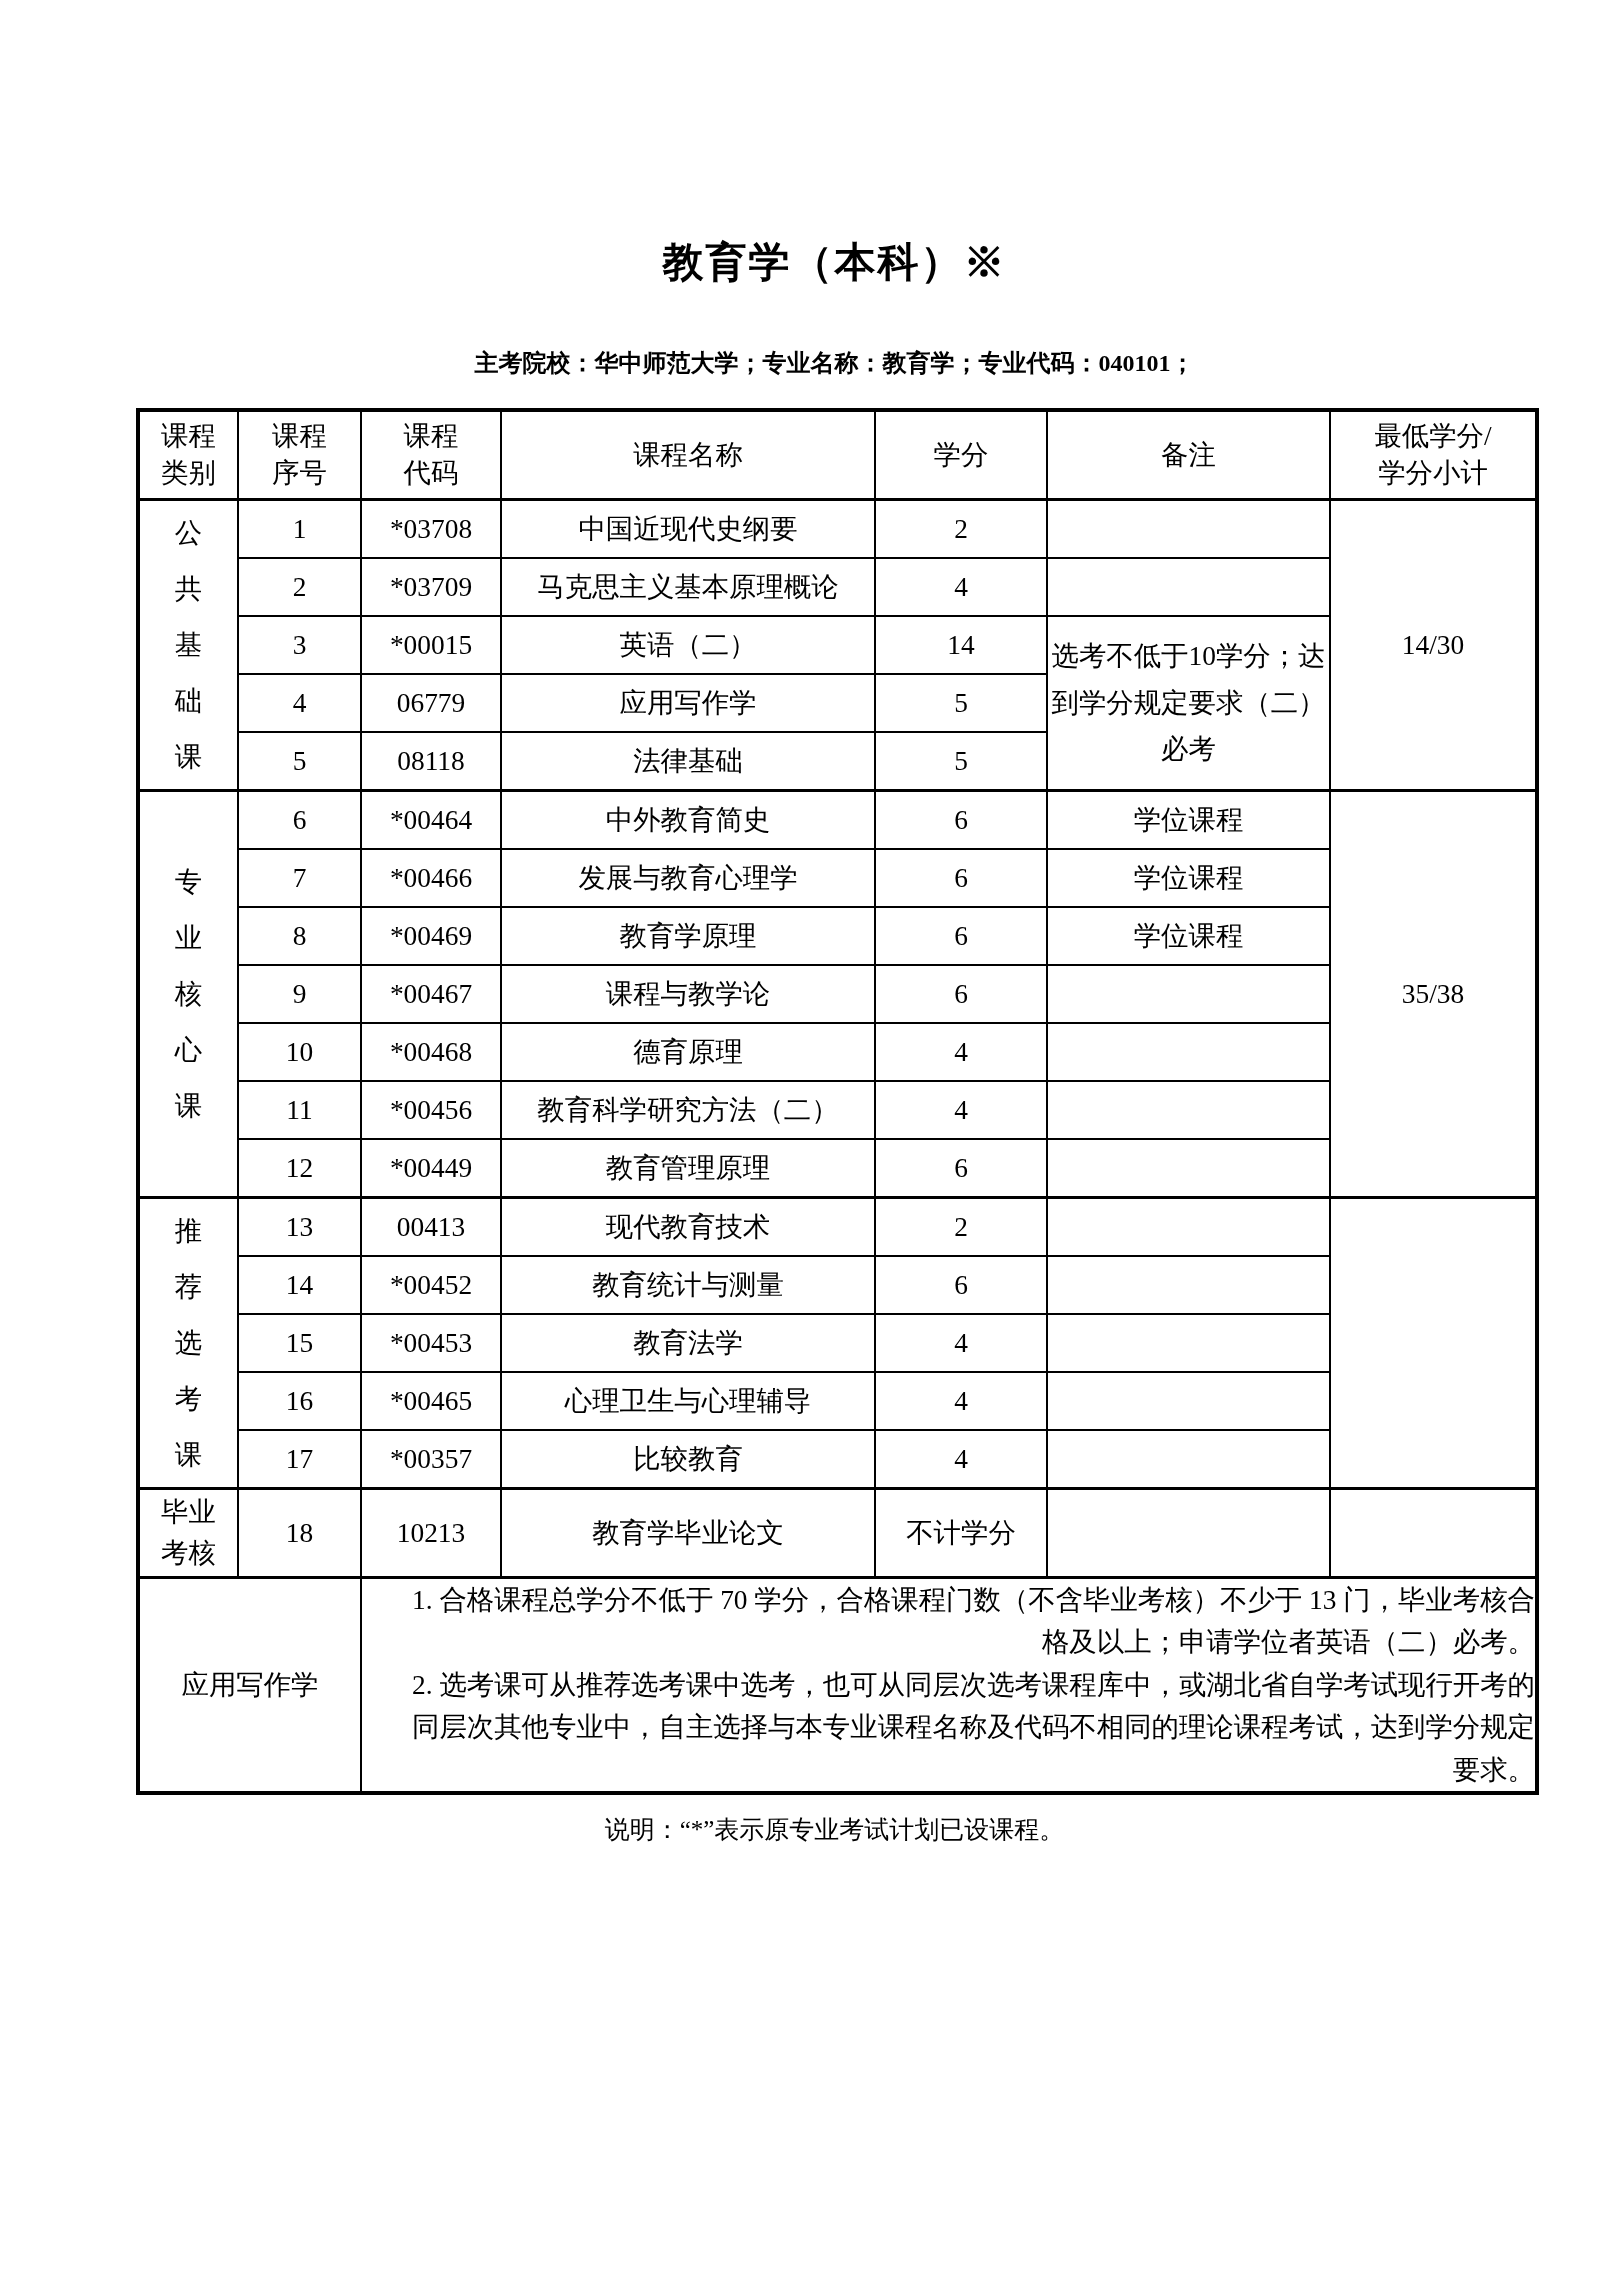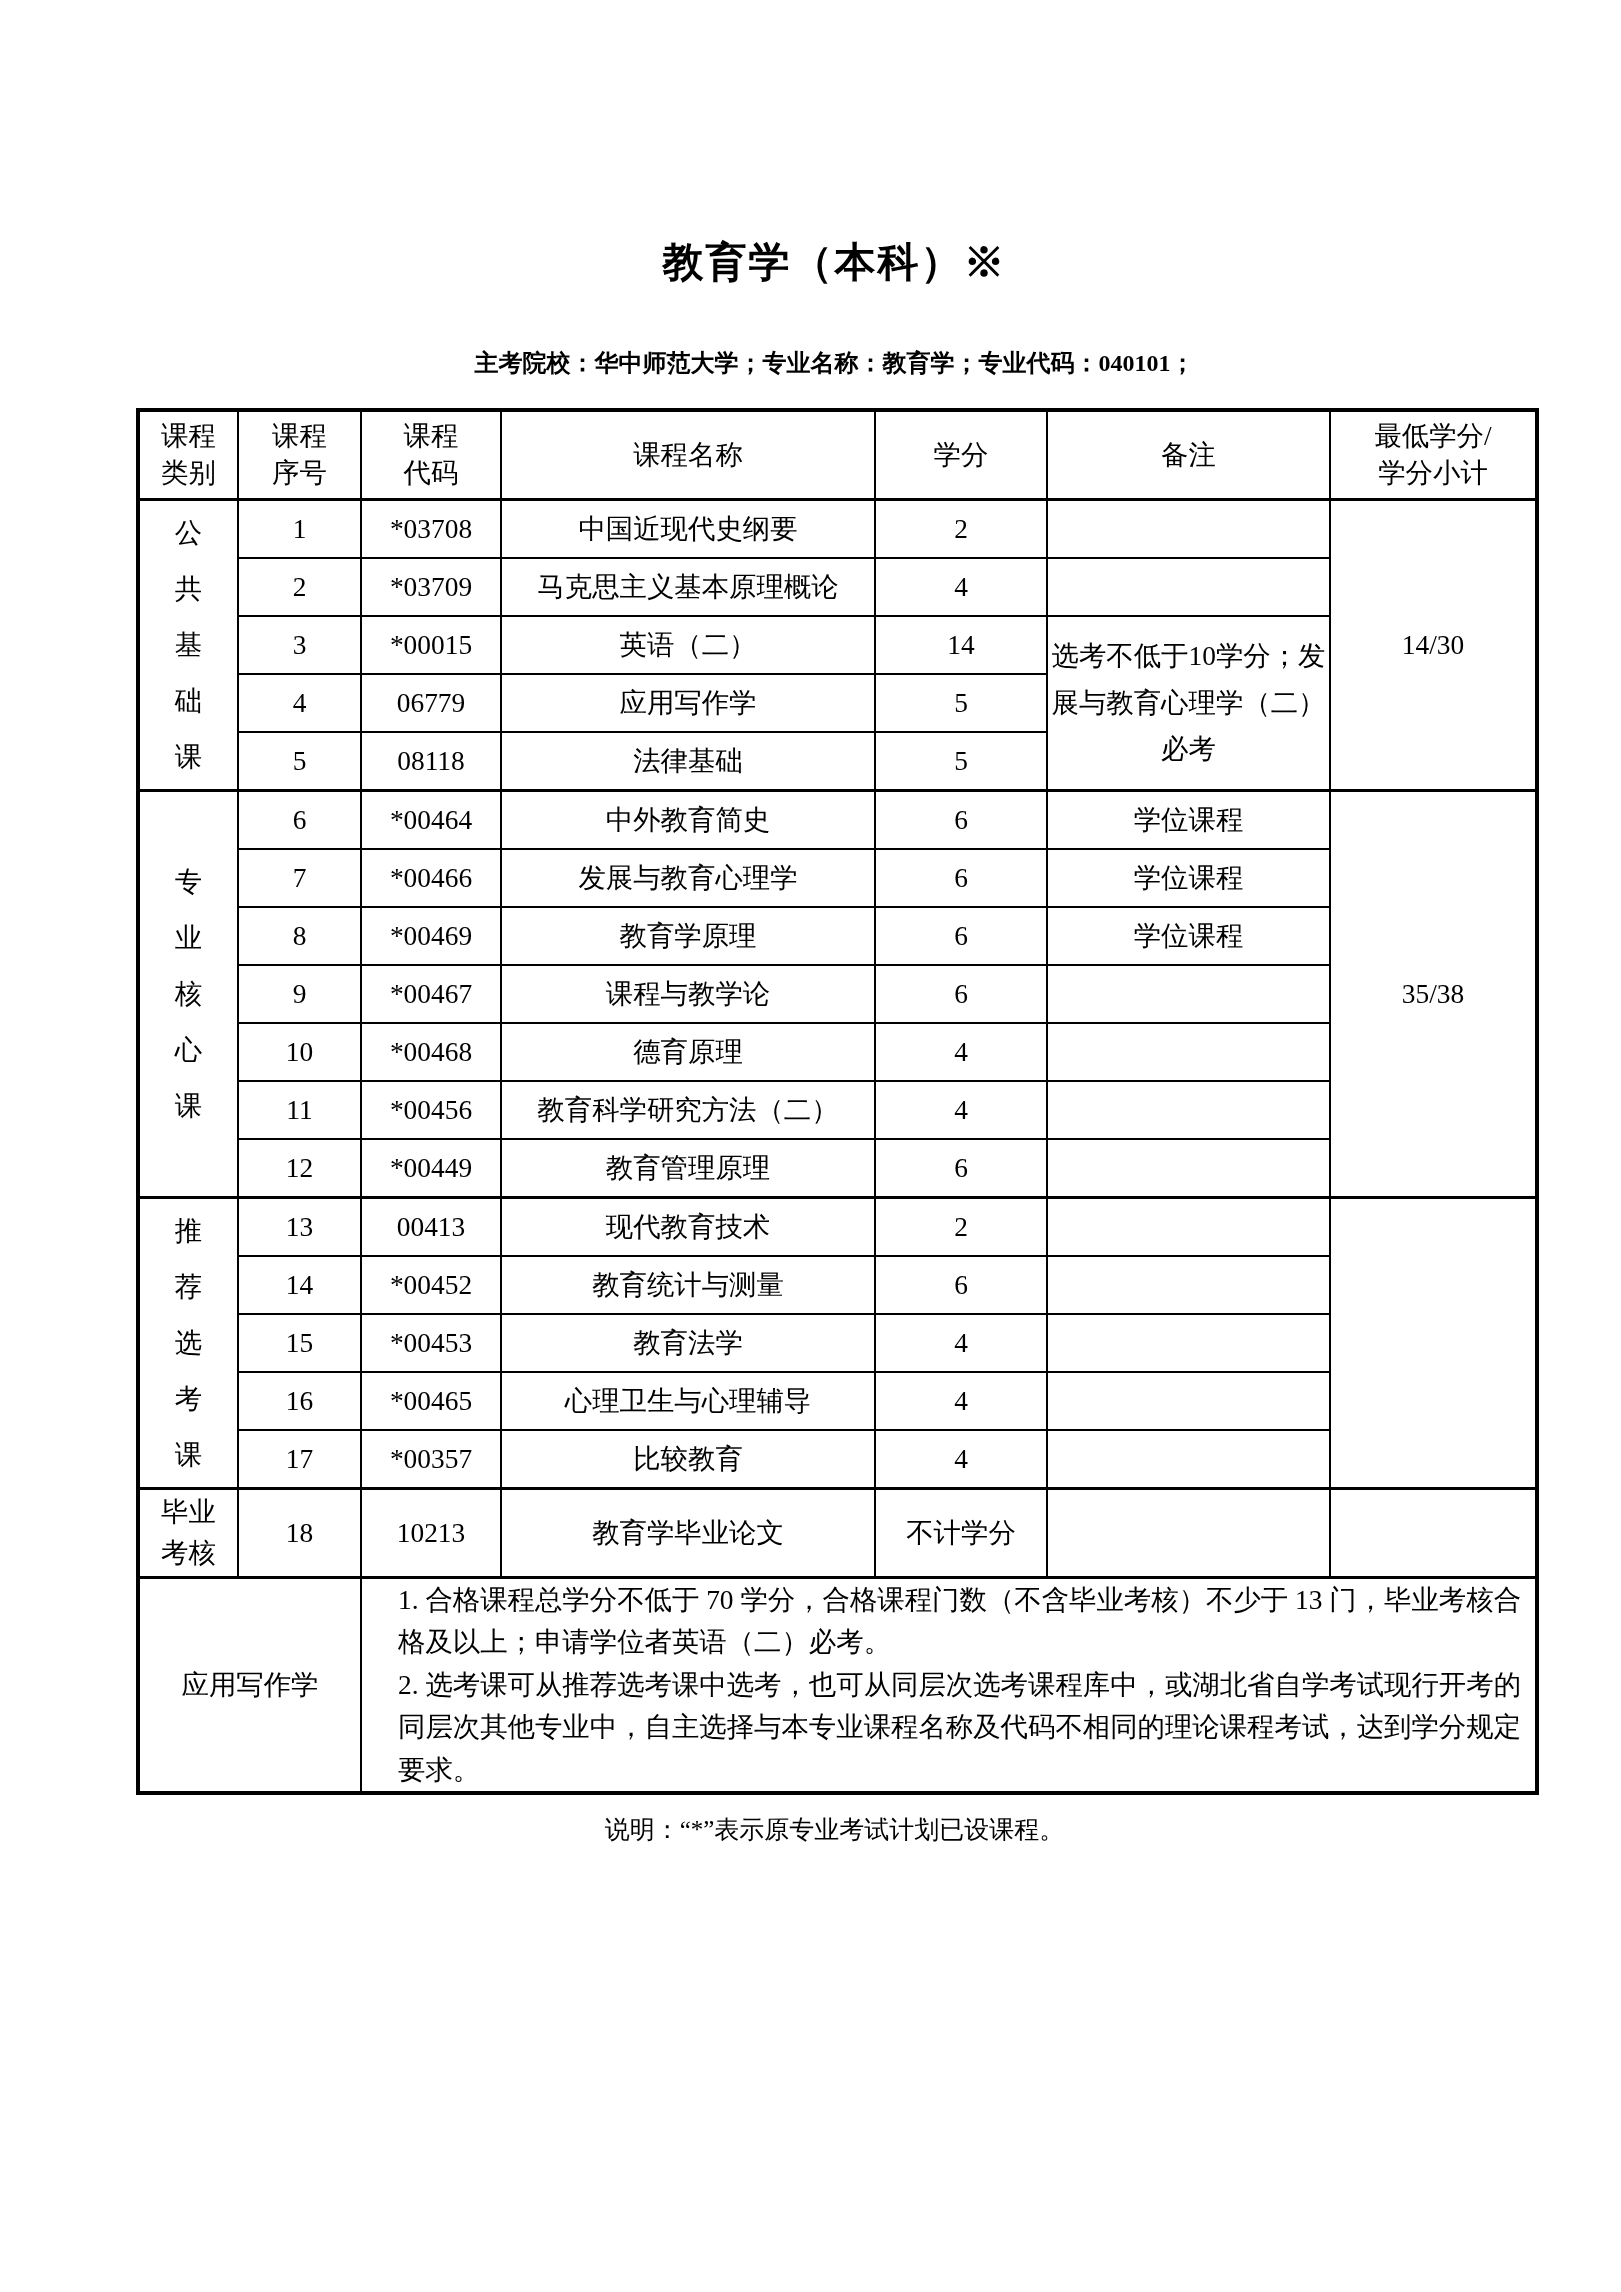--- a/index.html
+++ b/index.html
@@ -74,21 +74,21 @@
     line-height: 1.7;
     padding: 0 5.9px;
   }
   td.other-req-text {
     text-align: center;
     padding: 9.8px 21.6px;
     line-height: 1.55;
     height: 206px;
   }
   td.other-req-text .req-item {
-    text-align: left;
+    text-align: right;
     padding-left: 36px;
   }
   .doc-footnote {
     margin-top: 17.6px;
     text-align: center;
     font-size: 25px;
     color: #000000;
   }
   col.c-cat   { width: 100px; }
   col.c-seq   { width: 123px; }
@@ -147,21 +147,21 @@
       <td>*03709</td>
       <td>马克思主义基本原理概论</td>
       <td>4</td>
       <td></td>
     </tr>
     <tr class="course-row">
       <td>3</td>
       <td>*00015</td>
       <td>英语（二）</td>
       <td>14</td>
-      <td rowspan="3" class="note-cell">选考不低于10学分；发展与教育心理学（二）必考</td>
+      <td rowspan="3" class="note-cell">选考不低于10学分；达到学分规定要求（二）必考</td>
     </tr>
     <tr class="course-row">
       <td>4</td>
       <td>06779</td>
       <td>应用写作学</td>
       <td>5</td>
     </tr>
     <tr class="course-row">
       <td>5</td>
       <td>08118</td>

